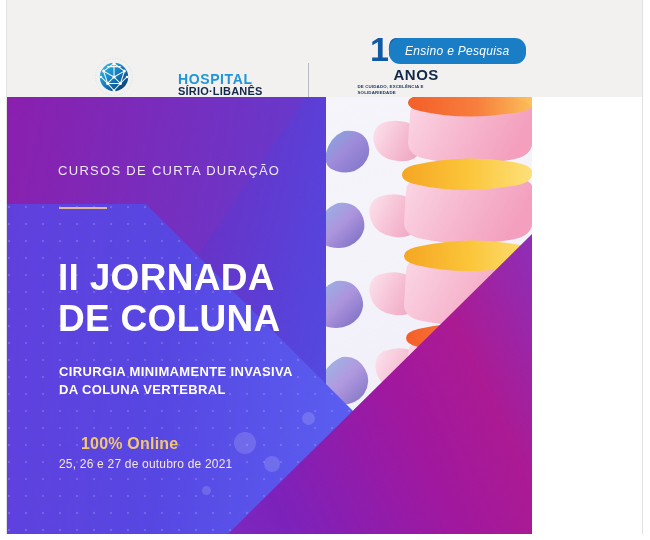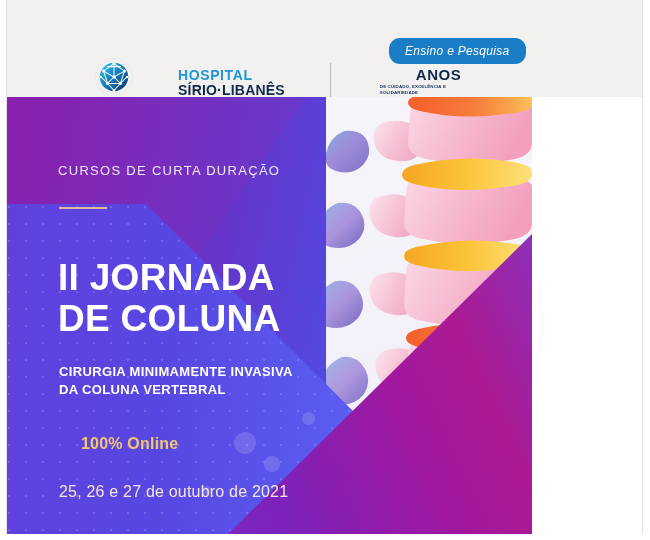--- a/index.html
+++ b/index.html
@@ -81,21 +81,21 @@
     line-height: 1.02;
     margin-right: 9px;
   }
   .logo-hospital {
     font-size: 14px;
     font-weight: bold;
     letter-spacing: 0.6px;
     color: #2196d6;
   }
   .logo-sirio {
-    font-size: 14px;
+    font-size: 11px;
     font-weight: bold;
     letter-spacing: 0.2px;
     color: #10284b;
   }
 
   .logo-divider {
     width: 1px;
     height: 34px;
     background: #b9bcc2;
     margin-right: 9px;
@@ -303,24 +303,23 @@
     font-size: 16px;
     font-weight: bold;
     letter-spacing: 0.2px;
     margin-left: 22px;
   }
   .dates {
     position: absolute;
     top: 360px;
     left: 1px;
     color: #f5e6d8;
-    font-size: 16px;
+    font-size: 12px;
     font-weight: normal;
     letter-spacing: 0.2px;
-    margin-top: 26px;
   }
 </style>
 </head>
 <body>
 
 <div class="page">
 
   <div class="header">
     <div class="header-inner">
 

